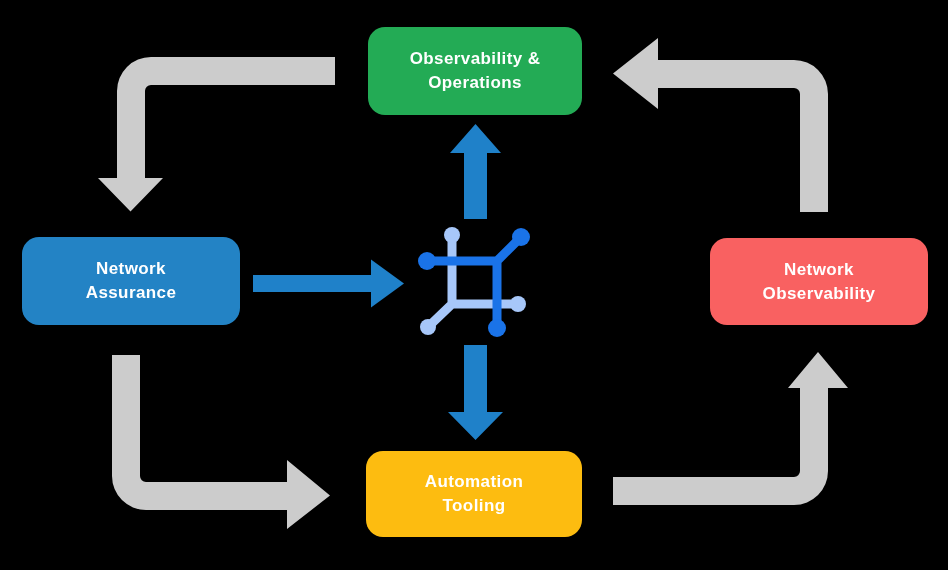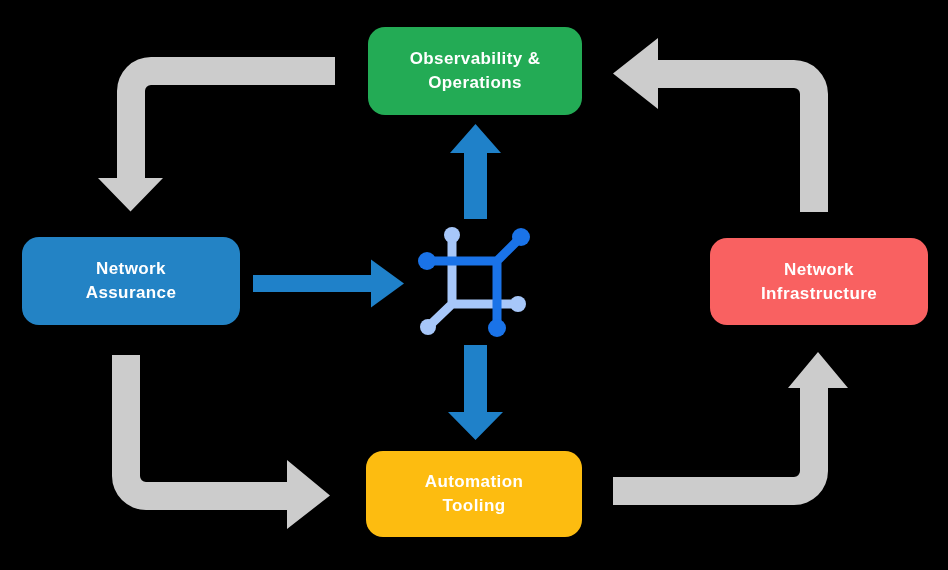--- a/index.html
+++ b/index.html
@@ -74,21 +74,21 @@
     <span>Operations</span>
   </div>
 
   <div class="node" style="left: 22px; top: 237px; width: 218px; height: 88px; background-color: rgb(35, 131, 197);">
     <span>Network</span>
     <span>Assurance</span>
   </div>
 
   <div class="node" style="left: 710px; top: 238px; width: 218px; height: 87px; background-color: rgb(249, 97, 97);">
     <span>Network</span>
-    <span>Infrastructure</span>
+    <span>Observability</span>
   </div>
 
   <div class="node" style="left: 366px; top: 451px; width: 216px; height: 86px; background-color: rgb(253, 188, 16); justify-content: center;">
     <span>Automation</span>
     <span>Tooling</span>
   </div>
 
 </div>
 
 </body></html>

